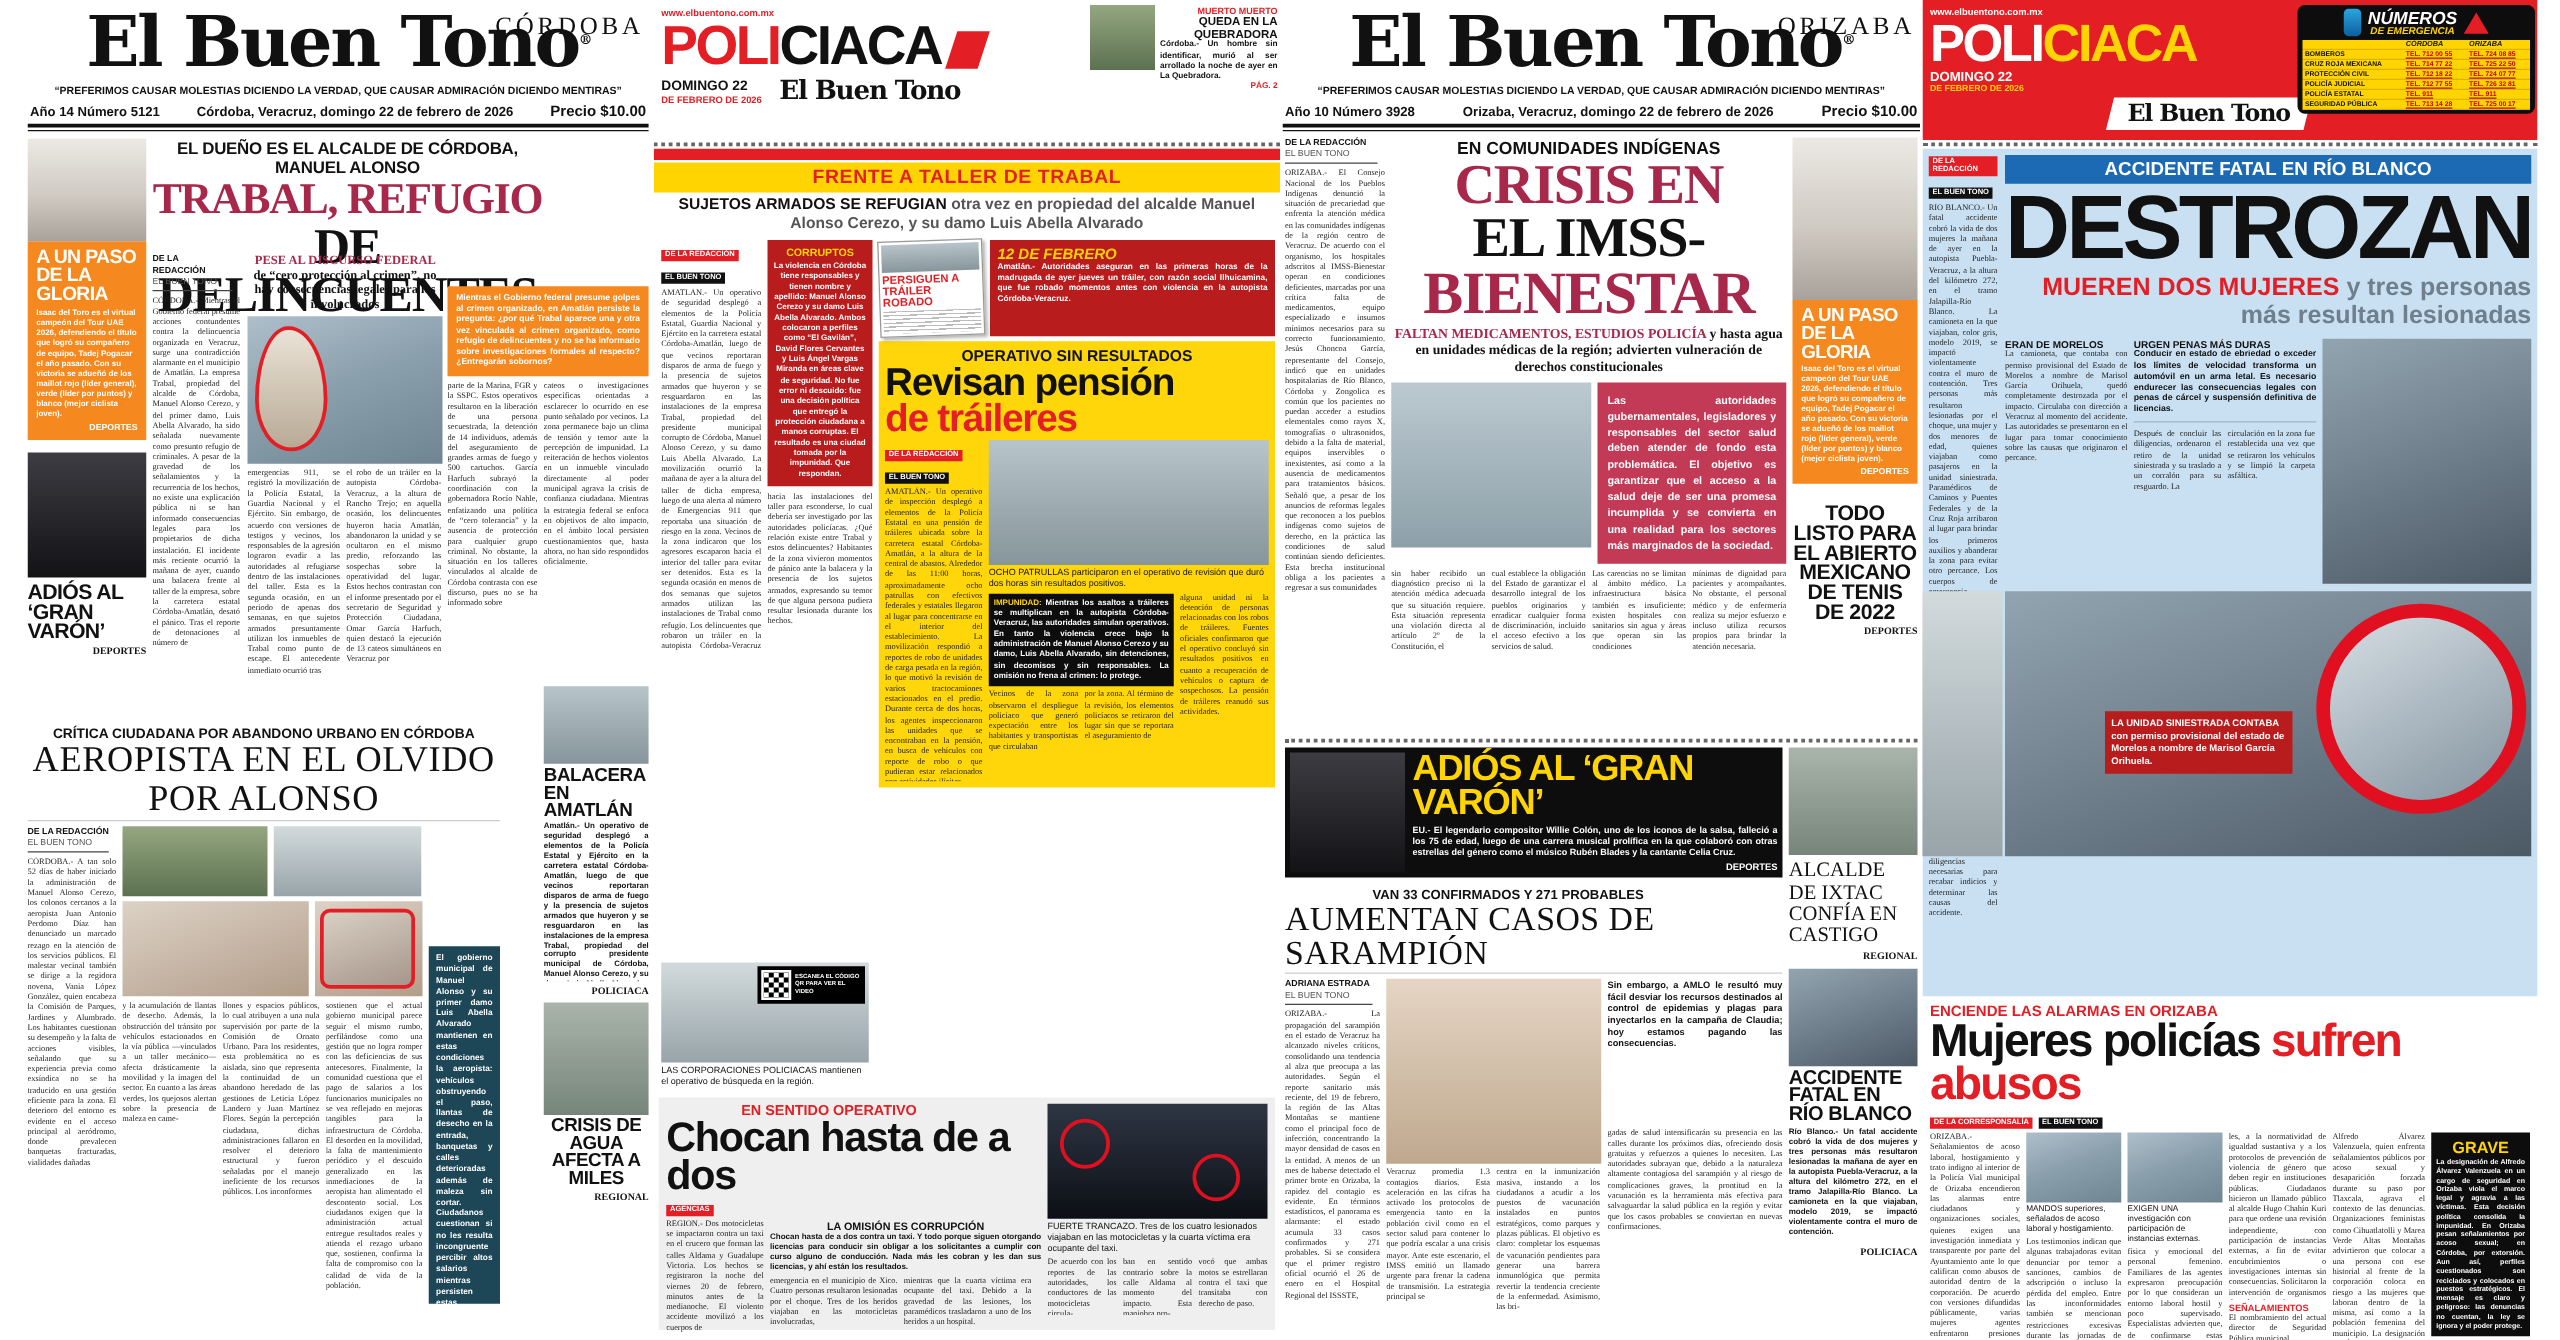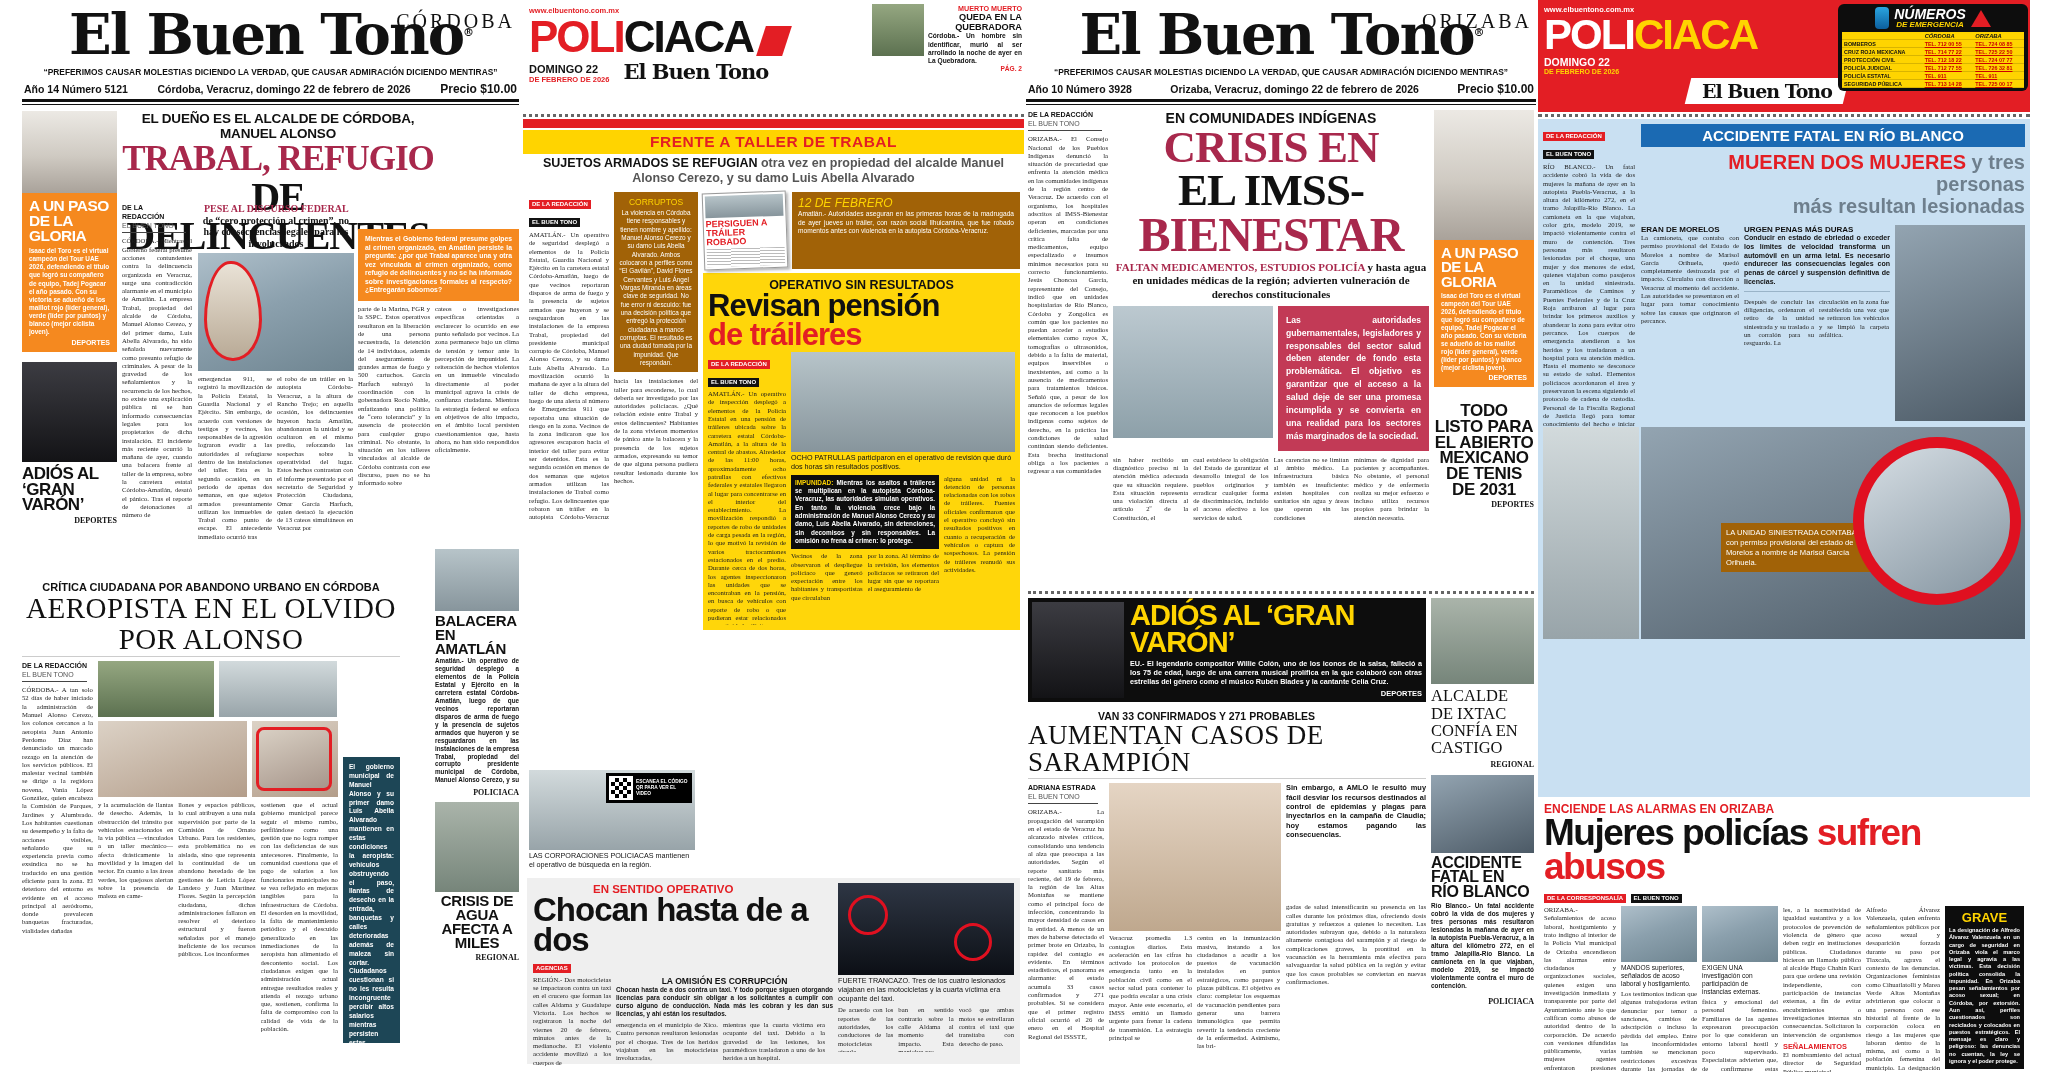--- a/index.html
+++ b/index.html
@@ -58,21 +58,21 @@
 .emq-h{display:flex;align-items:center;gap:5px;justify-content:center}
 .emq-title{font-style:italic;font-weight:bold;font-size:14px;line-height:.95;text-align:center}
 .emq-sub{font-style:italic;font-weight:bold;font-size:8px;color:#ffd400;display:block}
 .tri{width:0;height:0;border-left:10px solid transparent;border-right:10px solid transparent;border-bottom:17px solid #e31e24;position:relative}
 .emt{width:100%;border-collapse:collapse;background:#ffd400;color:#111;margin-top:3px}
 .emt td{font-size:5.4px;font-weight:bold;padding:.5px 2px;border-bottom:1px solid rgba(0,0,0,.15)}
 .emt .num{color:#c00;text-decoration:underline;white-space:nowrap}
 .emt .hd{font-style:italic;font-size:5.8px}
 .ybanner{background:#ffd400;text-align:center;font-weight:bold;color:#e31e24;font-size:15.5px;letter-spacing:.5px;padding:3px 0}
 .graybar{position:absolute;left:0;right:0;height:17px;background:linear-gradient(90deg,#555,#aaa 30%,#666 60%,#999);opacity:.95}
-.redbox{background:#a16207;color:#fff;font-weight:normal}
+.redbox{background:#b91c1c;color:#fff;font-weight:bold}
 .blkbox{background:#0d0d0d;color:#fff;font-weight:bold}
 .tealbox{background:#1d4656;color:#fff;font-weight:bold;font-size:6.6px;line-height:1.35;text-align:justify;padding:6px}
 .cols{display:flex;gap:5px}
 .hl-serif{font-family:"Liberation Serif",serif;font-weight:bold}
 </style>
 </head>
 <body>
 
 <div class="page" id="p1">
   <div class="mast">
@@ -333,21 +333,21 @@
         <div class="bt" style="flex:1;height:88px">mínimas de dignidad para pacientes y acompañantes. No obstante, el personal médico y de enfermería realiza su mejor esfuerzo e incluso utiliza recursos propios para brindar la atención necesaria.</div>
       </div>
     </div>
     <div style="flex:1">
       <div class="ph ph-cyc" style="height:130px"></div>
       <div class="obox">
         <div style="font-size:15px;line-height:.95;letter-spacing:-.5px">A UN PASO DE LA GLORIA</div>
         <div class="btb" style="font-size:6.4px;text-align:left;margin-top:3px">Isaac del Toro es el virtual campeón del Tour UAE 2026, defendiendo el título que logró su compañero de equipo, Tadej Pogacar el año pasado. Con su victoria se adueñó de los maillot rojo (líder general), verde (líder por puntos) y blanco (mejor ciclista joven).</div>
         <div style="font-size:7px;text-align:right;margin-top:2px">DEPORTES</div>
       </div>
-      <div class="hugeblk" style="font-size:17px;letter-spacing:-.3px;margin-top:16px">TODO LISTO PARA EL ABIERTO MEXICANO DE TENIS DE 2031</div>
+      <div class="hugeblk" style="font-size:17px;letter-spacing:-.3px;margin-top:16px">TODO LISTO PARA EL ABIERTO MEXICANO DE TENIS DE 2022</div>
       <div class="tagr">DEPORTES</div>
     </div>
   </div>
   <div class="dotline" style="margin:4px 2px"></div>
   <div style="display:flex;gap:5px;padding:0 2px">
     <div style="width:398px">
       <div style="background:#0d0d0d;display:flex;gap:6px;padding:4px">
         <div class="ph ph-dark" style="width:92px;height:96px;flex:none"></div>
         <div>
           <div class="hugeblk yel" style="font-size:29px;text-align:left;letter-spacing:-1px">ADIÓS AL ‘GRAN VARÓN’</div>
@@ -451,20 +451,21 @@
     </div>
   </div>
   <div class="dotline"></div>
   <div style="background:#c9e0f2;margin-top:2px;padding:5px;height:678px;display:flex;gap:6px">
     <div style="width:92px">
       <div><span class="chip">DE LA REDACCIÓN</span><br><span class="chip" style="background:#111">EL BUEN TONO</span></div>
       <div class="bt" style="height:630px;margin-top:3px">RÍO BLANCO.- Un fatal accidente cobró la vida de dos mujeres la mañana de ayer en la autopista Puebla-Veracruz, a la altura del kilómetro 272, en el tramo Jalapilla-Río Blanco. La camioneta en la que viajaban, color gris, modelo 2019, se impactó violentamente contra el muro de contención. Tres personas más resultaron lesionadas por el choque, una mujer y dos menores de edad, quienes viajaban como pasajeros en la unidad siniestrada. Paramédicos de Caminos y Puentes Federales y de la Cruz Roja arribaron al lugar para brindar los primeros auxilios y abanderar la zona para evitar otro percance. Los cuerpos de emergencia atendieron a los heridos y los trasladaron a un hospital para su atención médica. Hasta el momento se desconoce su estado de salud. Elementos policiacos acordonaron el área y preservaron la escena siguiendo el protocolo de cadena de custodia. Personal de la Fiscalía Regional de Justicia llegó para tomar conocimiento del hecho e iniciar una carpeta de investigación. Peritos en criminalística realizaron las diligencias necesarias para recabar indicios y determinar las causas del accidente.</div>
     </div>
     <div style="flex:1">
       <div style="background:#1b6ab3;color:#fff;font-weight:bold;font-size:15px;text-align:center;padding:3px 0">ACCIDENTE FATAL EN RÍO BLANCO</div>
+      <div class="hugeblk" style="font-size:72px;margin-top:2px">DESTROZAN</div>
       <div style="text-align:right;font-weight:bold;font-size:20px;line-height:1.1;margin-top:4px"><span class="red">MUEREN DOS MUJERES</span><span class="gry"> y tres personas</span><br><span class="gry">más resultan lesionadas</span></div>
       <div class="cols" style="margin-top:8px">
         <div style="width:98px">
           <div class="k" style="font-size:8px">ERAN DE MORELOS</div>
           <div class="bt" style="height:185px">La camioneta, que contaba con permiso provisional del Estado de Morelos a nombre de Marisol García Orihuela, quedó completamente destrozada por el impacto. Circulaba con dirección a Veracruz al momento del accidente. Las autoridades se presentaron en el lugar para tomar conocimiento sobre las causas que originaron el percance.</div>
         </div>
         <div style="width:146px">
           <div class="k" style="font-size:8px">URGEN PENAS MÁS DURAS</div>
           <div class="btb" style="font-size:7px;border-bottom:1px solid #9ab4c8;padding-bottom:4px">Conducir en estado de ebriedad o exceder los límites de velocidad transforma un automóvil en un arma letal. Es necesario endurecer las consecuencias legales con penas de cárcel y suspensión definitiva de licencias.</div>
           <div class="cols" style="margin-top:6px">

